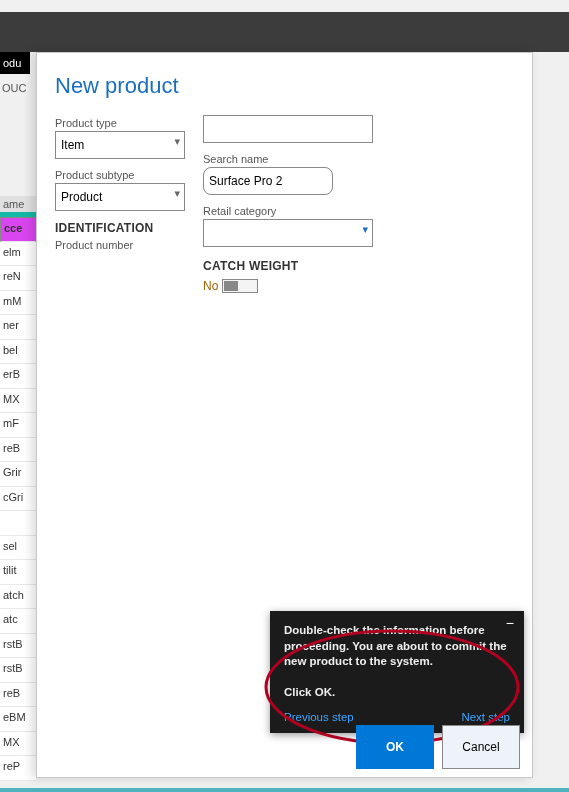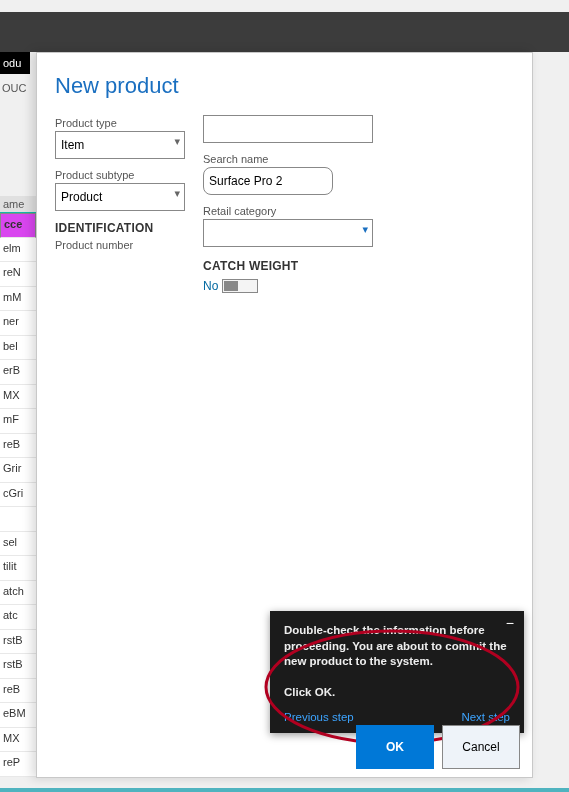--- a/index.html
+++ b/index.html
@@ -2,21 +2,21 @@
 <html><head>
 <meta charset="utf-8">
 <style>
   * { box-sizing: border-box; font-family: "Segoe UI", Arial, sans-serif; }
   body { margin: 0; width: 569px; height: 792px; background: #f0f0f0; overflow: hidden; position: relative; }
 
   .topbar { position: absolute; left: 0; top: 12px; width: 569px; height: 40px; background: #3c3c3c; }
   .black-tab { position: absolute; left: 0; top: 52px; width: 30px; height: 22px; background: #000; color: #fff; font-size: 11px; line-height: 22px; padding-left: 3px; }
 
   .bg-list { position: absolute; left: 0; top: 196px; width: 36px; }
-  .bg-list .hdr { background: #e0e0e0; color: #555; font-size: 11px; padding: 2px 3px; border-bottom: 1px solid #14b8a6; }
+  .bg-list .hdr { background: #e0e0e0; color: #555; font-size: 11px; padding: 2px 3px; border-bottom: 5px solid #14b8a6; }
   .bg-list .row { font-size: 11px; color: #333; padding: 4px 3px; border-bottom: 1px solid #e8e8e8; background: #fff; height: 24.5px; overflow: hidden; }
   .bg-list .row.sel { background: #d946ef; font-weight: bold; }
 
   .dialog { position: absolute; left: 36px; top: 52px; width: 497px; height: 726px; background: #fff; border: 1px solid #c8c8c8; box-shadow: -4px 0 10px rgba(0,0,0,0.15); }
   .dialog-inner { padding: 16px 18px; }
   .dlg-title { color: #1a6fc0; font-size: 22px; font-weight: 300; margin: 4px 0 16px 0; }
 
   .cols { display: flex; gap: 18px; }
   .col { flex: 0 0 auto; }
   .col.left { width: 130px; }
@@ -26,21 +26,21 @@
   .section-label { font-size: 12px; font-weight: 700; color: #333; margin-top: 10px; margin-bottom: 4px; letter-spacing: 0.02em; }
 
   .txt, .sel { width: 100%; height: 28px; border: 1px solid #888; font-size: 12px; padding: 4px 5px; background: #fff; }
   .sel { appearance: none; background: #fff; }
   .sel-wrap { position: relative; width: 130px; }
   .sel-wrap.wide { width: 170px; }
   .sel-wrap .chev { position: absolute; right: 5px; top: 4px; pointer-events: none; color: #666; font-size: 11px; }
 
   .txt.wide { width: 170px; }
 
-  .toggle-row { display: flex; align-items: center; gap: 4px; margin-top: 6px; font-size: 12px; color: #0369a1; }
+  .toggle-row { display: flex; align-items: center; gap: 4px; margin-top: 6px; font-size: 12px; color: #a16207; }
   .toggle { width: 36px; height: 14px; border: 1px solid #888; background: #f4f4f4; position: relative; }
   .toggle .knob { position: absolute; left: 1px; top: 1px; width: 14px; height: 10px; background: #888; }
 
   .footer { position: absolute; bottom: 8px; right: 12px; display: flex; gap: 8px; }
   .btn { height: 44px; min-width: 78px; font-size: 12px; border: 1px solid #888; background: #eef3f9; cursor: pointer; }
   .btn.primary { background: #0078d7; color: #fff; border-color: #0078d7; font-weight: 600; }
 
   .tooltip { position: absolute; right: 8px; bottom: 44px; width: 254px; background: #1b1b1b; color: #eee; font-size: 11.5px; padding: 12px 14px 10px 14px; box-shadow: 0 2px 8px rgba(0,0,0,0.4); }
   .tooltip .msg { line-height: 1.35; }
   .tooltip .msg .bold { font-weight: 600; }

